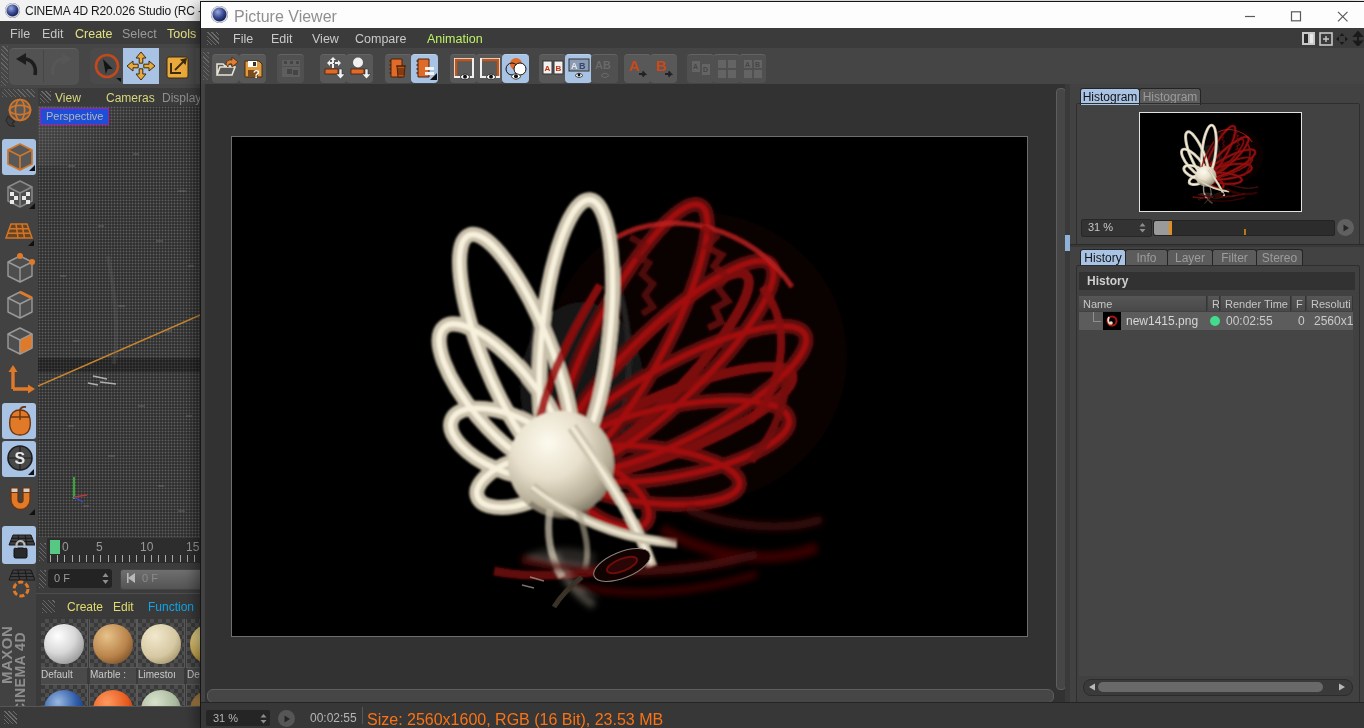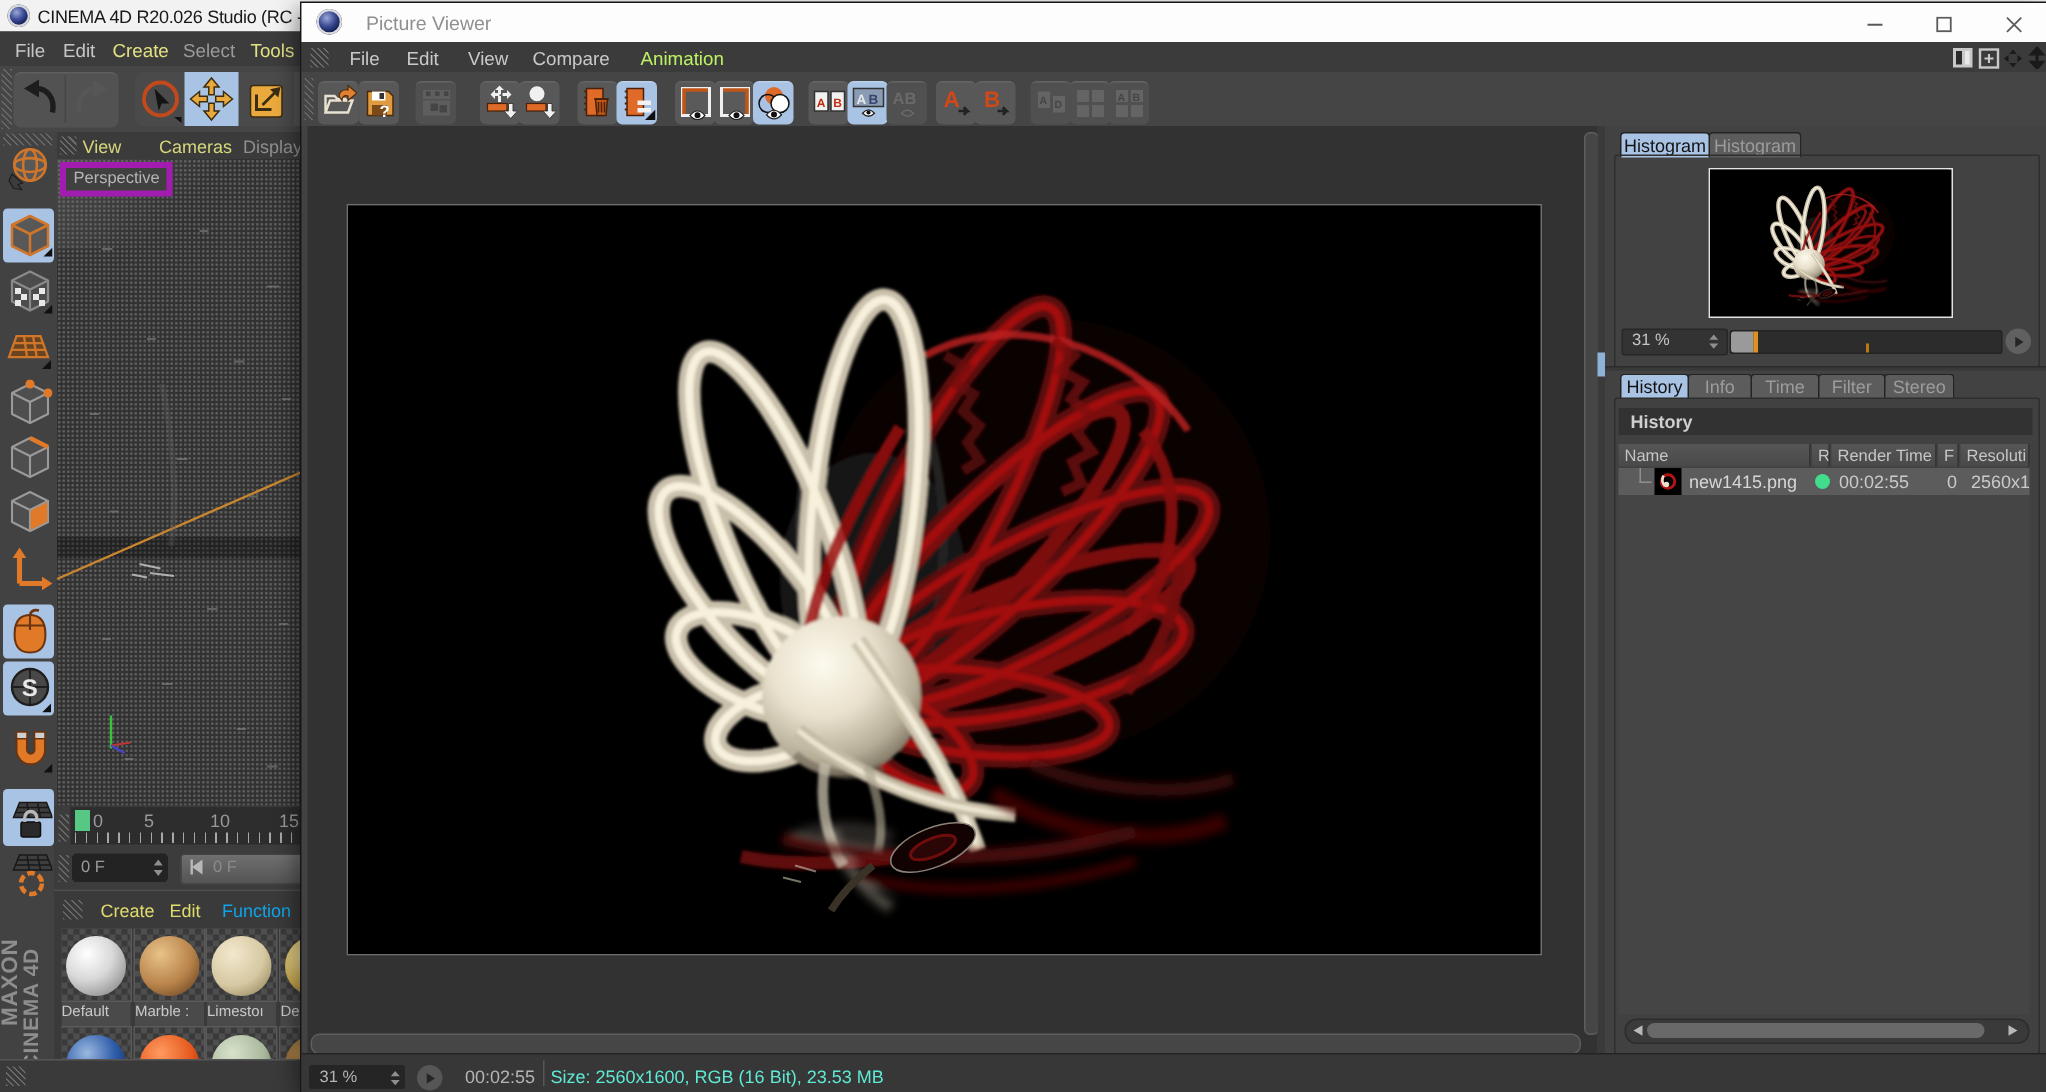--- a/index.html
+++ b/index.html
@@ -202,21 +202,21 @@
     <svg class="abs" style="left:0;top:0" width="167" height="431" viewBox="0 0 167 431">
       <line x1="0" y1="280" x2="167" y2="207" stroke="#c8862f" stroke-width="1.6"></line>
       <path d="M55 270 l14 3 M62 276 l16 2 M50 277 l10 2" stroke="#cccccc" stroke-width="1.4" opacity=".8"></path>
       <path d="M30 60 h7 M95 48 h6 M140 85 h8 M60 120 h6 M118 135 h7 M22 170 h6 M150 160 h6 M80 200 h7 M35 235 h6 M128 225 h6 M100 300 h7 M30 320 h6 M148 310 h6 M70 350 h7 M120 380 h6 M45 400 h6 M140 405 h7" stroke="#8a8a8a" stroke-width="1.2" opacity=".55"></path>
       <path d="M70 150 C78 190 80 230 76 258" stroke="#606060" stroke-width="4" fill="none" opacity=".3"></path>
       <line x1="36" y1="393" x2="36" y2="371" stroke="#35c435" stroke-width="1.6"></line>
       <line x1="36" y1="391" x2="49" y2="389" stroke="#c03535" stroke-width="1.4"></line>
       <line x1="36" y1="391" x2="45" y2="396" stroke="#4545d0" stroke-width="1.4"></line>
     </svg>
   </div>
-  <div class="abs" style="left:40px;top:108px;height:14px;background:#404040;border:4px solid #a21caf;padding:1px 5px 0 5px;font-size:11px;color:#b5b5b5">Perspective</div>
+  <div class="abs" style="left:40px;top:108px;height:14px;background:#1d4ed8;border:1px solid #a21caf;padding:1px 5px 0 5px;font-size:11px;color:#b5b5b5">Perspective</div>
 
   <div class="abs" style="left:36px;top:537px;width:169px;height:31px;background:#3c3c3c"></div>
   <div class="abs stripes" style="left:39px;top:543px;width:7px;height:18px"></div>
   <div class="abs" style="left:47px;top:538px;width:158px;height:25px;background:#2d2d2d"></div>
   <div class="abs" style="left:50px;top:540px;width:10px;height:14px;background:#57c784"></div>
   <div class="txt" style="left:62px;top:540px;font-size:12px;color:#999">0</div>
   <div class="txt" style="left:96px;top:540px;font-size:12px;color:#999">5</div>
   <div class="txt" style="left:140px;top:540px;font-size:12px;color:#999">10</div>
   <div class="txt" style="left:186px;top:540px;font-size:12px;color:#999">15</div>
   <div class="abs" style="left:50px;top:555px;width:153px;height:7px;background:repeating-linear-gradient(90deg,#a8a8a8 0 1px,transparent 1px 7.2px)"></div>
@@ -271,21 +271,21 @@
   <div class="abs" style="left:12px;top:713px;font-size:14px;font-weight:bold;color:#8e8e8e;transform:rotate(-90deg);transform-origin:0 0;letter-spacing:.5px">CINEMA 4D</div>
 
   <div class="abs" style="left:0;top:706px;width:202px;height:22px;background:#3a3a3a;border-top:1px solid #565656"></div>
   <div class="abs dots" style="left:4px;top:711px;width:13px;height:13px"></div>
 </div>
 
 <div class="abs" id="pv" style="left:201px;top:2px;width:1163px;height:726px;background:#424242;box-shadow:0 0 0 1px #161616, -4px 4px 14px rgba(0,0,0,.45)">
 
   <div class="abs" style="left:0;top:0;width:1163px;height:26px;background:#fdfdfd"></div>
   <div class="abs" style="left:10px;top:4px;width:17px;height:17px;border-radius:50%;background:radial-gradient(circle at 40% 35%,#9aa8d8 0%,#3a4a94 38%,#141f55 65%,#0a0f30 88%);box-shadow:0 0 0 1.5px #dcdcdc inset"></div>
-  <div class="txt" style="left:43px;top:6px;font-size:13px;color:#8f8f8f">Picture Viewer</div>
+  <div class="txt" style="left:33px;top:6px;font-size:16px;color:#8f8f8f">Picture Viewer</div>
   <svg class="abs" style="left:1042px;top:9px" width="106" height="11" viewBox="0 0 106 11">
     <line x1="2" y1="5.5" x2="12" y2="5.5" stroke="#5a5a5a" stroke-width="1.2"></line>
     <rect x="48.5" y="0.8" width="9" height="9" fill="none" stroke="#5a5a5a" stroke-width="1.2"></rect>
     <path d="M95 0.8 l9.5 9.5 M104.5 0.8 l-9.5 9.5" stroke="#5a5a5a" stroke-width="1.2"></path>
   </svg>
 
   <div class="abs" style="left:0;top:26px;width:1163px;height:20px;background:#3b3b3b"></div>
   <div class="abs dots" style="left:6px;top:30px;width:12px;height:13px"></div>
   <div class="txt" style="left:32px;top:30px;font-size:12.5px;color:#c9c9c9">File</div>
   <div class="txt" style="left:70px;top:30px;font-size:12.5px;color:#c9c9c9">Edit</div>
@@ -599,21 +599,21 @@
       <div class="abs" style="left:90px;top:8px;width:2px;height:6px;background:#b87818"></div>
     </div>
     <div class="abs" style="left:267px;top:135px;width:17px;height:17px;border-radius:50%;background:#606060"></div>
     <svg class="abs" style="left:273px;top:140px" width="7" height="8" viewBox="0 0 7 8">
         <path d="M0.5 0.5 L6 4 L0.5 7.5z" fill="#252525"></path>
       </svg>
     <div class="abs" style="left:0;top:160px;width:294px;height:2px;background:#383838;border-top:1px solid #2c2c2c"></div>
 
     <div class="rtab rtaba" style="left:10px;top:165px;width:44px">History</div>
     <div class="rtab" style="left:55px;top:165px;width:41px">Info</div>
-    <div class="rtab" style="left:97px;top:165px;width:44px">Time</div>
+    <div class="rtab" style="left:97px;top:165px;width:44px">Layer</div>
     <div class="rtab" style="left:142px;top:165px;width:43px">Filter</div>
     <div class="rtab" style="left:186px;top:165px;width:45px">Stereo</div>
     <div class="abs" style="left:6px;top:181px;width:282px;height:436px;border:1px solid #2e2e2e;border-radius:2px;background:#414141"></div>
     <div class="abs" style="left:9px;top:188px;width:276px;height:18px;background:#323232"></div>
     <div class="txt" style="left:17px;top:190px;font-size:12px;font-weight:bold;color:#cfcfcf">History</div>
 
     <div class="abs hcell" style="left:9px;top:212px;width:128px">Name</div>
     <div class="abs hcell" style="left:138px;top:212px;width:12px">R</div>
     <div class="abs hcell" style="left:151px;top:212px;width:70px">Render Time</div>
     <div class="abs hcell" style="left:222px;top:212px;width:14px">F</div>
@@ -650,14 +650,14 @@
   <div class="txt" style="left:12px;top:710px;font-size:11px;color:#b5b5b5">31 %</div>
   <svg class="abs" style="left:58px;top:711px" width="9" height="12" viewBox="0 0 9 12">
       <path d="M1.5 4.5 l3 -3.5 3 3.5 z M1.5 7 l3 3.5 3 -3.5 z" fill="#8e8e8e"></path>
     </svg>
   <div class="abs" style="left:77px;top:708px;width:17px;height:17px;border-radius:50%;background:#565656"></div>
   <svg class="abs" style="left:83px;top:713px" width="7" height="8" viewBox="0 0 7 8">
       <path d="M0.5 0.5 L6 4 L0.5 7.5z" fill="#252525"></path>
     </svg>
   <div class="txt" style="left:109px;top:709px;font-size:12px;color:#b5b5b5">00:02:55</div>
   <div class="abs" style="left:161px;top:705px;width:1px;height:17px;background:#575757"></div>
-  <div class="txt" style="left:166px;top:709px;font-size:12px;color:#5eead4">Size: 2560x1600, RGB (16 Bit), 23.53 MB</div>
+  <div class="txt" style="left:166px;top:709px;font-size:16px;color:#f97316">Size: 2560x1600, RGB (16 Bit), 23.53 MB</div>
 </div>
 
 </body></html>

